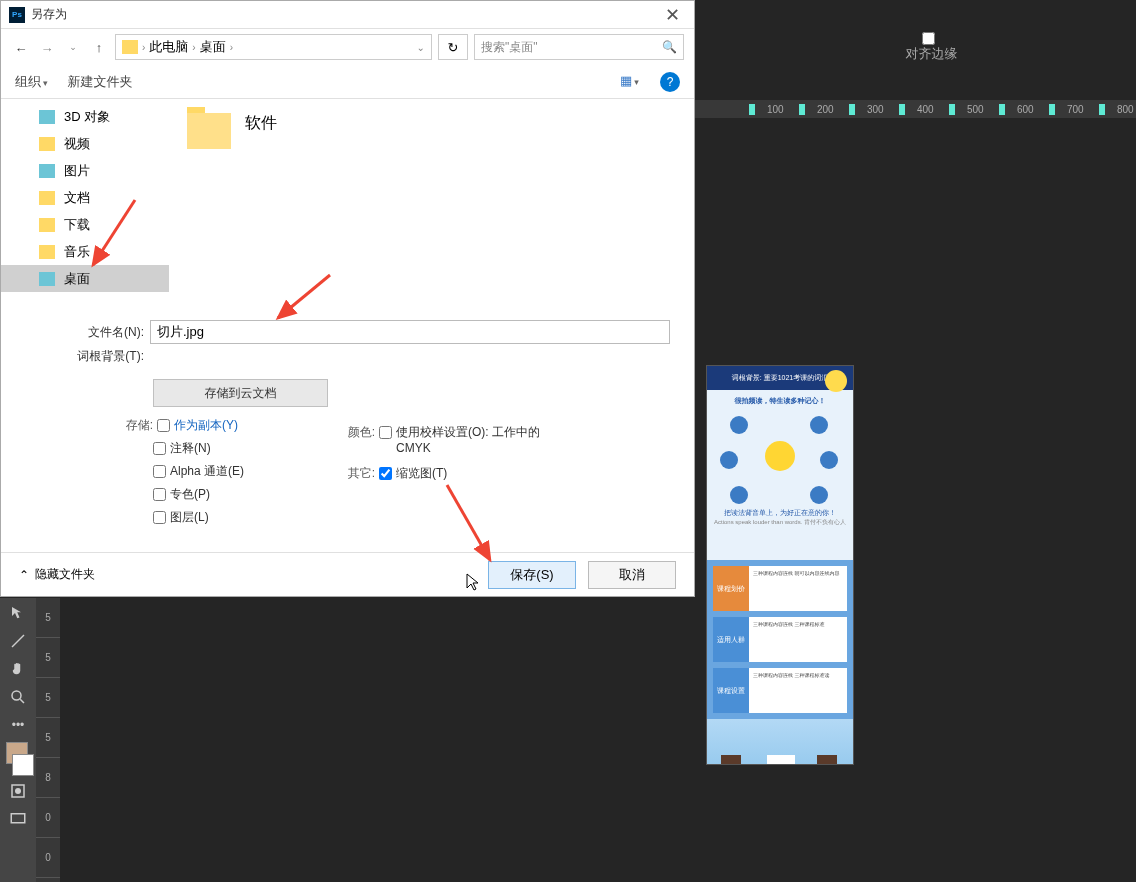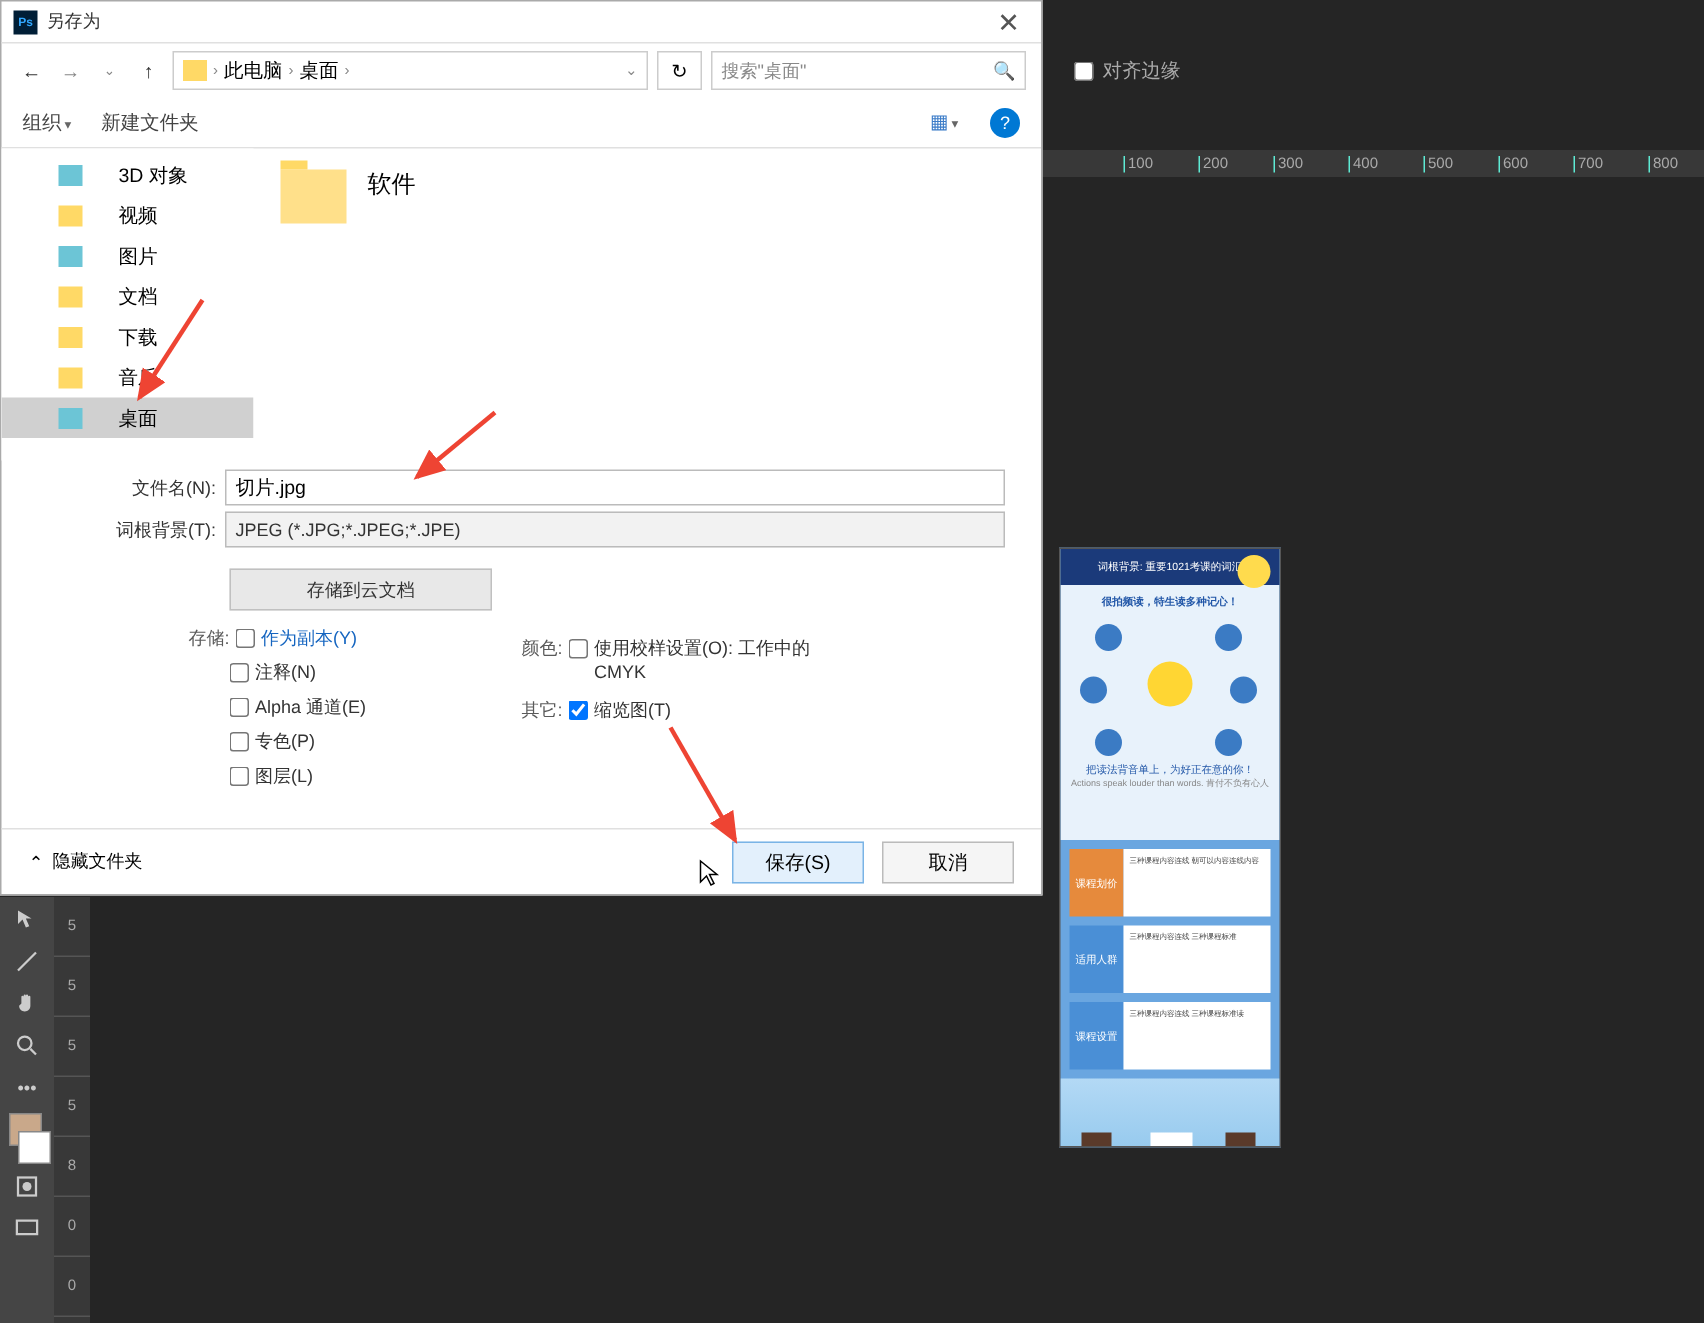--- a/index.html
+++ b/index.html
@@ -7,23 +7,23 @@
 
 
 .ps-left-toolbar { position: absolute; left: 0; top: 598px; width: 36px; height: 284px; background: #454545; z-index: 1; }
 .ps-left-toolbar .tool { width: 28px; height: 26px; margin: 2px 4px; display: flex; align-items: center; justify-content: center; color: #ccc; font-size: 16px; }
 .ps-left-toolbar .tool svg { width: 18px; height: 18px; fill: #ccc; }
 .color-swatch { width: 22px; height: 22px; background: #c9a88a; border: 1px solid #888; margin: 4px 6px; }
 .color-swatch2 { width: 22px; height: 22px; background: #fff; border: 1px solid #888; margin: -14px 0 0 12px; }
 .ps-ruler-v { position: absolute; left: 36px; top: 598px; width: 24px; height: 284px; background: #383838; z-index: 1; }
 .ps-ruler-v .tick { height: 40px; color: #aaa; font-size: 10px; text-align: center; border-bottom: 1px solid #555; line-height: 40px; }
 .ps-ruler-h { position: absolute; left: 695px; top: 100px; right: 0; height: 18px; background: #383838; color: #aaa; font-size: 10px; display: flex; align-items: center; z-index: 1; }
-.ps-ruler-h .tick { width: 50px; flex-shrink: 0; text-align: left; padding-left: 2px; border-left: 1px solid #5eead4; }
-
-.top-bar { position: absolute; left: 695px; top: 32px; right: 0; height: 30px; display: flex; align-items: center; color: #aaa; font-size: 13px; padding-left: 21px; z-index: 1; }
+.ps-ruler-h .tick { width: 50px; flex-shrink: 0; text-align: left; padding-left: 12px; border-left: 6px solid #5eead4; }
+
+.top-bar { position: absolute; left: 695px; top: 32px; right: 0; height: 30px; display: flex; align-items: center; color: #aaa; font-size: 13px; padding-left: 32px; z-index: 1; flex-direction: column; }
 .top-bar input[type=checkbox] { margin-right: 6px; }
 
 
 .preview { position: absolute; left: 706px; top: 365px; width: 148px; height: 400px; border: 1px solid #555; background: #6aa6e0; z-index: 2; overflow: hidden; }
 .preview .header { height: 24px; background: #1b3a7a; color: #fff; font-size: 7px; display: flex; align-items: center; justify-content: center; }
 .preview .bulb-icon { position: absolute; right: 6px; top: 4px; width: 22px; height: 22px; border-radius: 50%; background: #ffdb4d; }
 .preview .section1 { background: #e8f2fb; height: 170px; display: flex; flex-direction: column; align-items: center; padding: 6px; }
 .preview .diagram { width: 120px; height: 100px; position: relative; }
 .preview .diagram .center-bulb { width: 30px; height: 30px; border-radius: 50%; background: #ffd633; position: absolute; left: 45px; top: 35px; }
 .preview .diagram .node { width: 18px; height: 18px; border-radius: 50%; background: #3b7bc4; position: absolute; }
@@ -54,21 +54,21 @@
 .search-box .mag { margin-left: auto; }
 
 .toolbar-row { height: 34px; display: flex; align-items: center; padding: 0 14px; gap: 20px; font-size: 13px; color: #444; border-bottom: 1px solid #e0e0e0; }
 .toolbar-row .chev-d { font-size: 9px; color: #666; margin-left: 2px; }
 .toolbar-row .spacer { flex: 1; }
 .view-btn { width: 20px; height: 18px; color: #3a7bc8; }
 .help-btn { width: 20px; height: 20px; border-radius: 50%; background: #0078d4; color: #fff; font-size: 12px; display: flex; align-items: center; justify-content: center; }
 
 .body-row { flex: 1; display: flex; min-height: 0; }
 .sidebar { width: 168px; background: #fff; padding: 4px 0; font-size: 13px; overflow: hidden; }
-.sidebar .item { height: 27px; display: flex; align-items: center; padding-left: 56px; gap: 6px; position: relative; }
+.sidebar .item { height: 27px; display: flex; align-items: center; padding-left: 41px; gap: 6px; position: relative; }
 .sidebar .item.selected { background: #d0d0d0; }
 .sidebar .fld-icon { width: 16px; height: 14px; background: #ffd966; position: absolute; left: 38px; }
 .sidebar .item span.lbl { margin-left: 22px; }
 .sidebar .fld-icon.cy { background: #6cc5d6; }
 
 .content-area { flex: 1; padding: 14px; display: flex; gap: 10px; }
 .folder-item { width: 52px; text-align: center; }
 .folder-item .big-folder { width: 44px; height: 36px; background: #ffe08a; margin: 0 auto; position: relative; }
 .folder-item .big-folder::before { content: ''; position: absolute; top: -6px; left: 0; width: 18px; height: 6px; background: #ffd966; }
 
@@ -283,23 +283,20 @@
     </div>
   </div>
 
   <div class="form-area">
     <div class="form-row">
       <div class="form-label">文件名(N):</div>
       <input class="form-input" value="切片.jpg" style="">
     </div>
     <div class="form-row">
       <div class="form-label">词根背景(T):</div>
-      <div class="form-select">
-          <span>JPEG (*.JPG;*.JPEG;*.JPE)</span>
-        </div>
     </div>
 
     <div class="options-row">
       <div class="options-col-left">
         <div class="cloud-btn">存储到云文档</div>
         <div class="opt-line" style="margin-left:-40px">
             <span class="lbl-pre">存储:</span>
             <input type="checkbox" style="">
             <span class="link">作为副本(Y)</span>
           </div>

